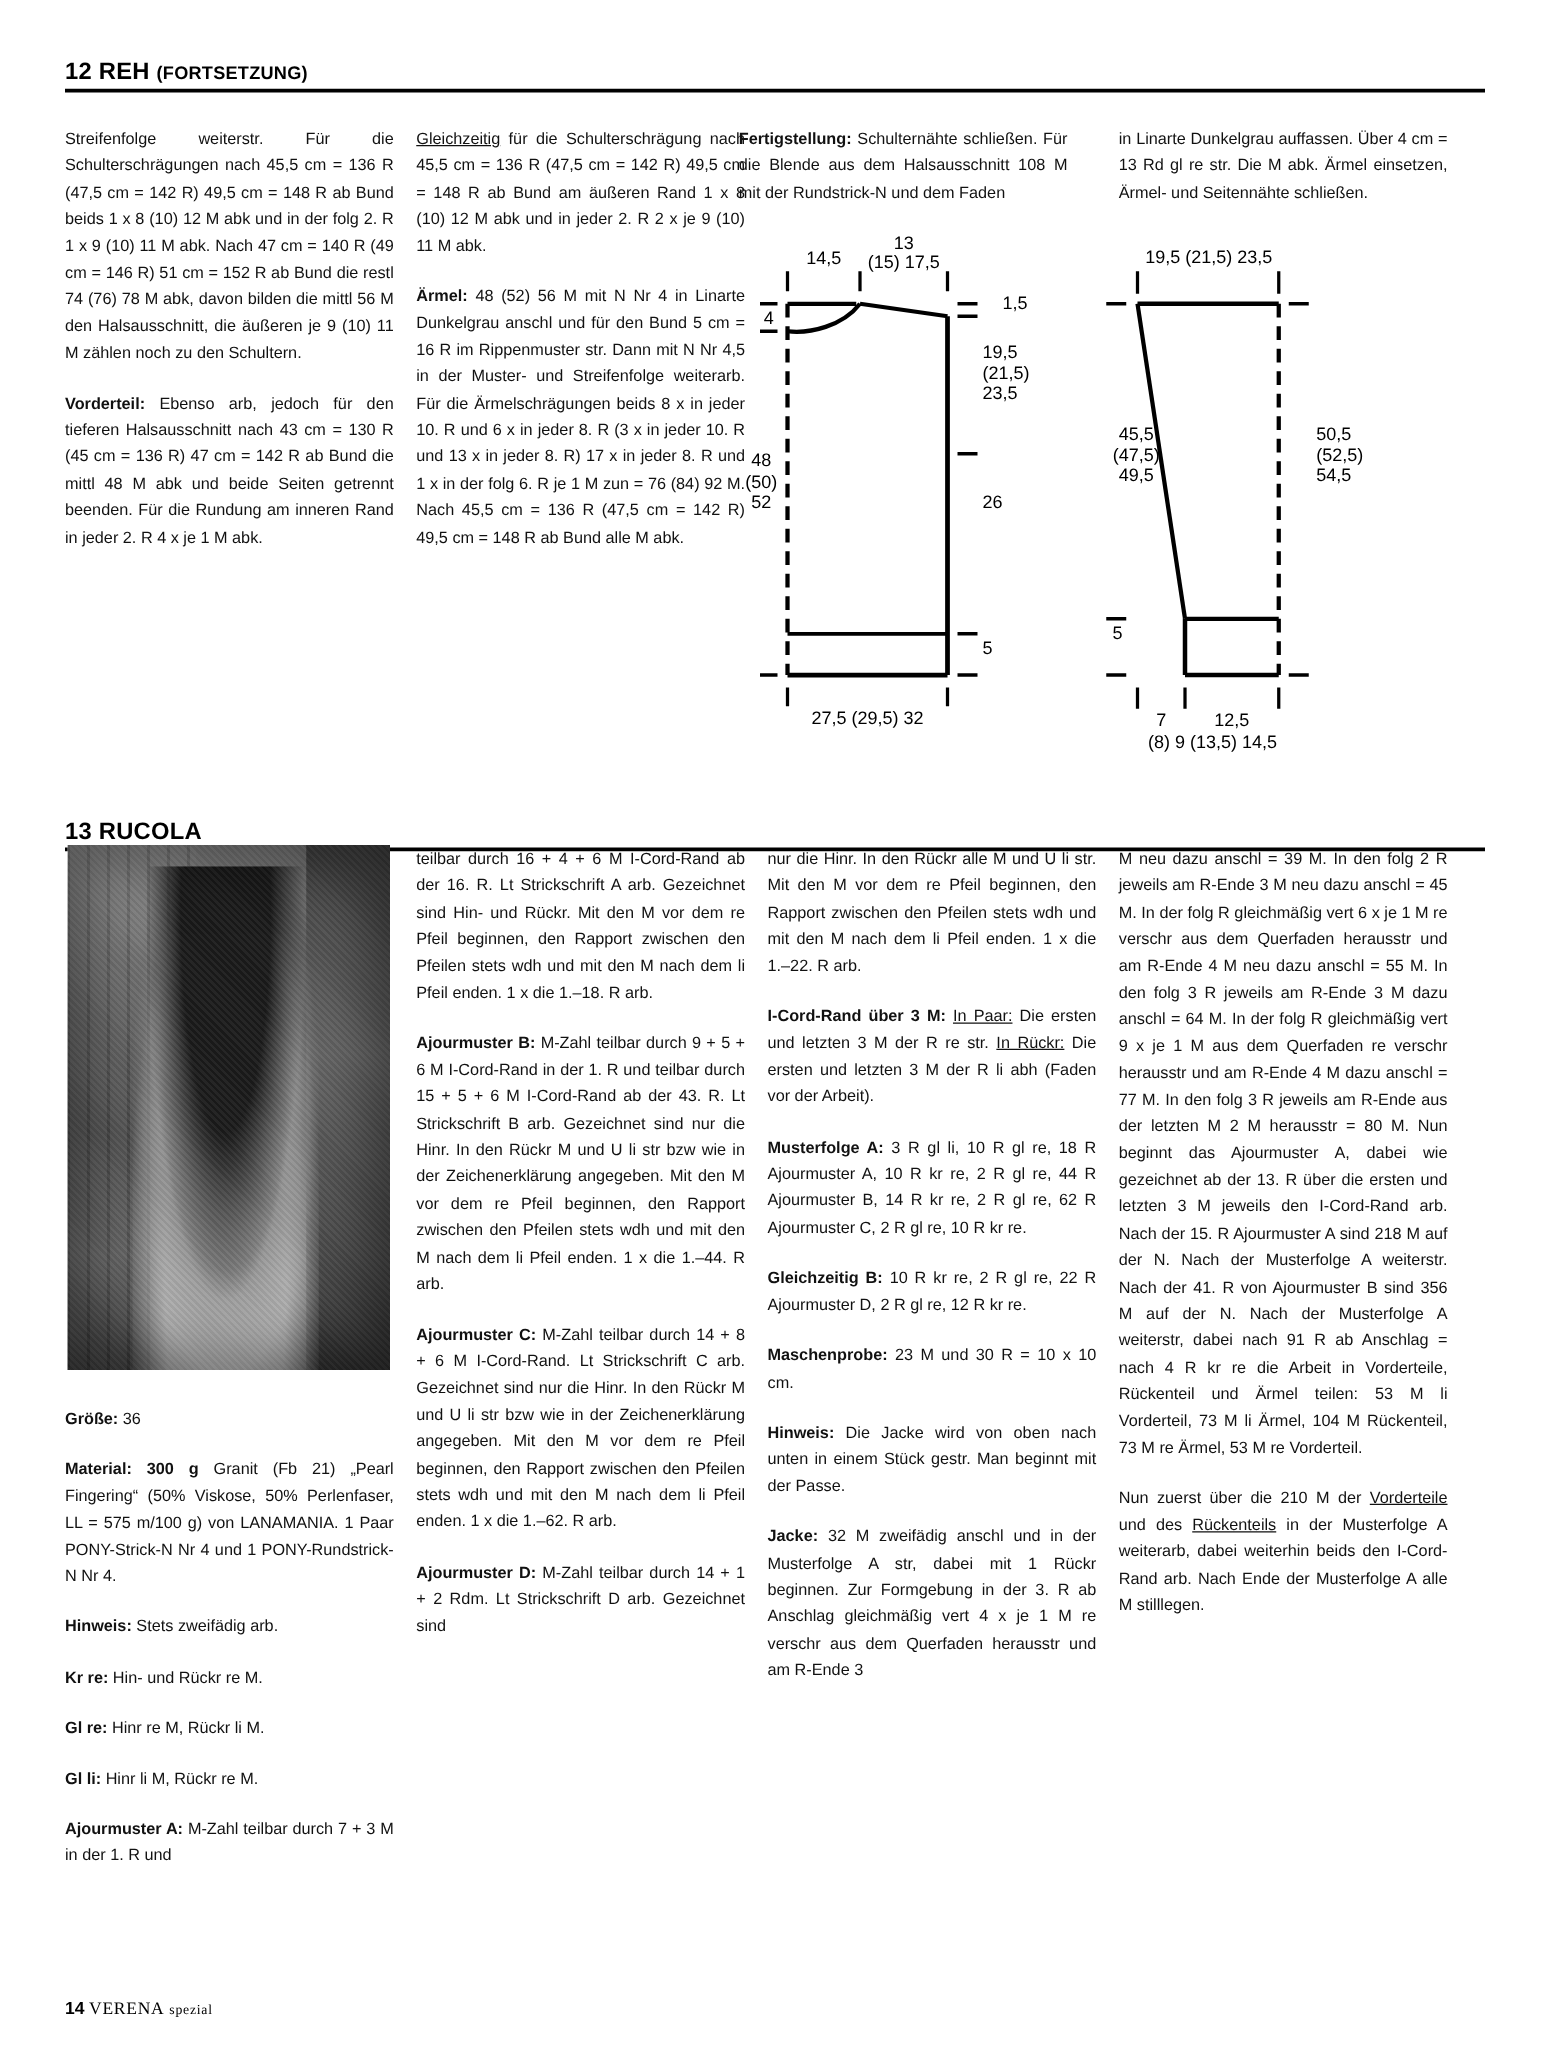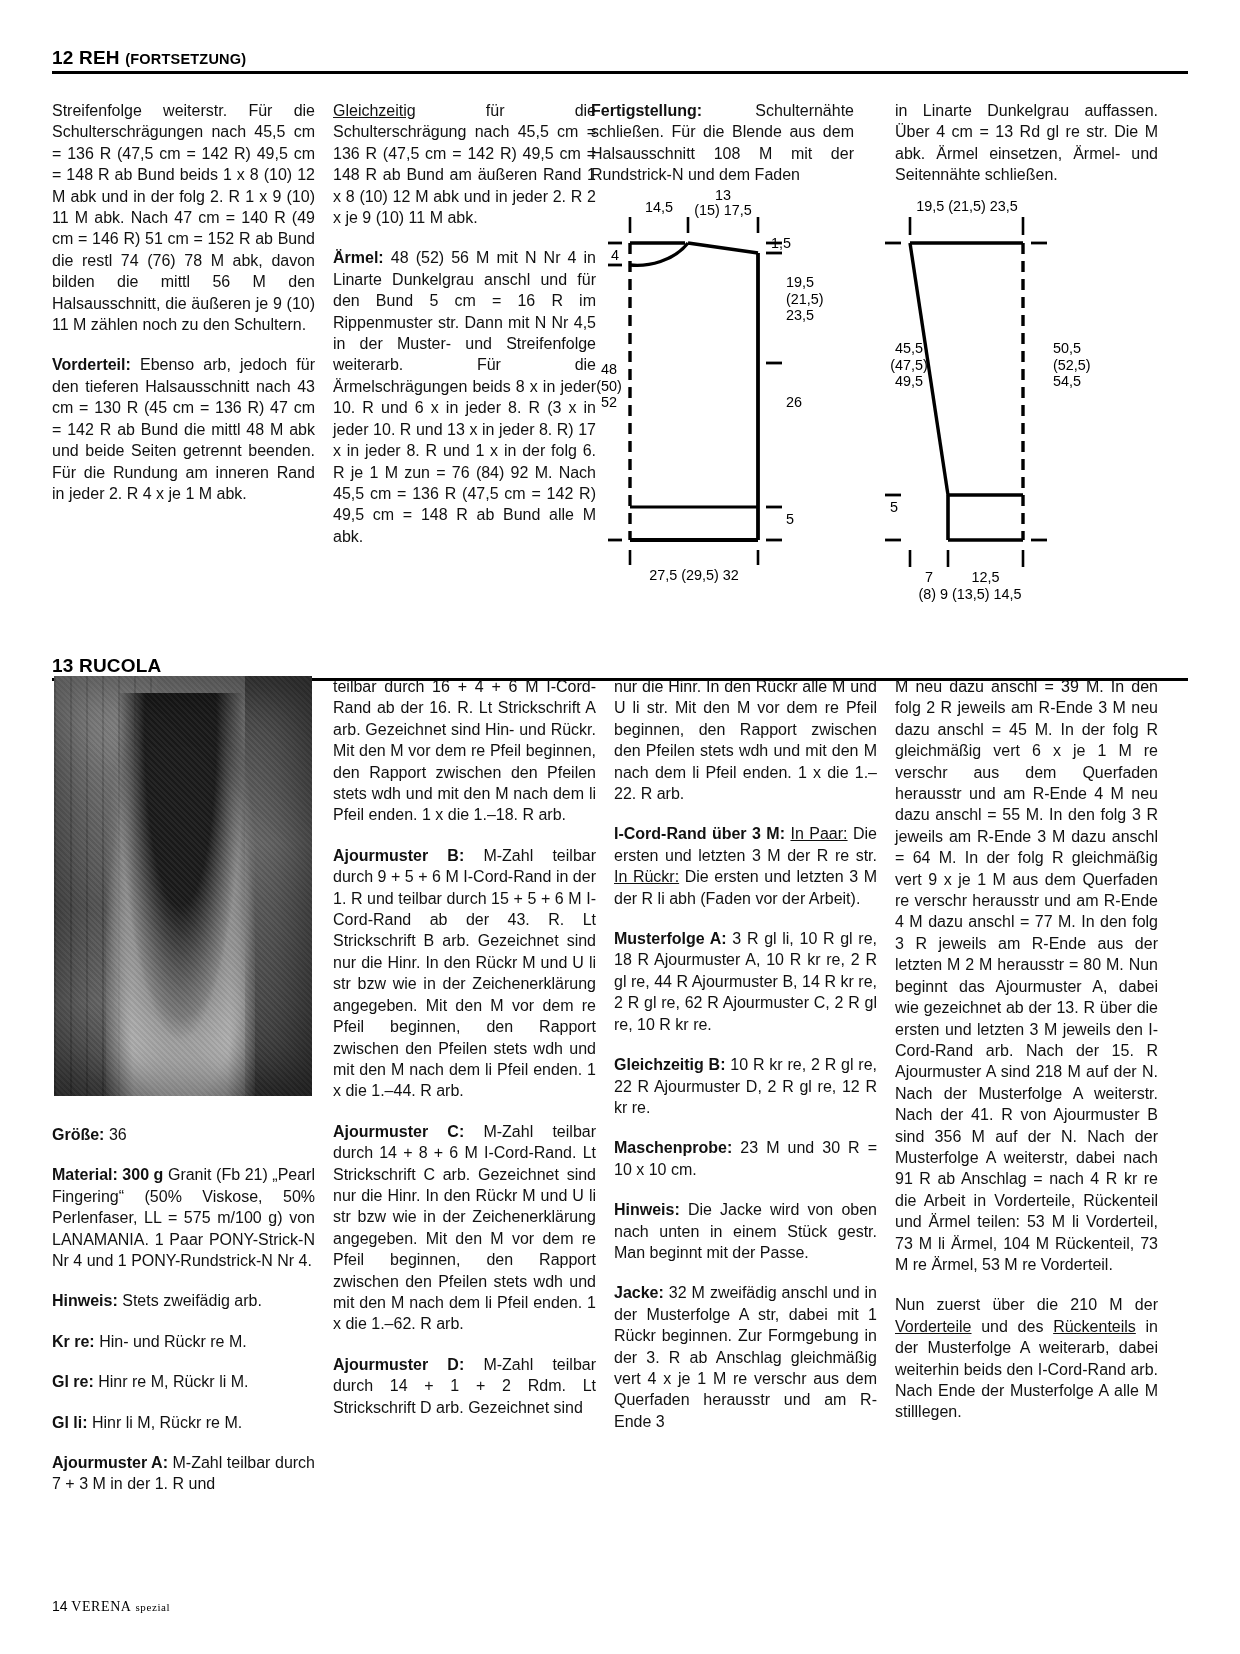--- a/index.html
+++ b/index.html
@@ -42,21 +42,21 @@
     letter-spacing: .2px;
   }
   .sec-head .rule {
     border-bottom: 3.5px solid #000;
     width: 100%;
   }
 
   
   .col {
     position: absolute;
-    font-size: 16px;
+    font-size: 13px;
     line-height: 21.4px;
     text-align: justify;
     text-justify: inter-word;
     hyphens: manual;
     color: #111;
   }
   .col p { margin: 0 0 19px 0; }
   .col p:last-child { margin-bottom: 0; }
   .col b { font-weight: bold; }
   .col u { text-decoration: underline; }
@@ -111,21 +111,21 @@
   svg { display:block; overflow: visible; }
 
   
   .footer {
     position: absolute;
     left: 52px;
     top: 1598px;
     font-size: 13px;
     white-space: nowrap;
   }
-  .footer .num { font-weight: normal; font-size: 14px; }
+  .footer .num { font-weight: bold; font-size: 14px; }
   .footer .mag { font-family: "Liberation Serif", serif; letter-spacing: .6px; text-align: right; }
   .footer .mag .big { font-size: 14px; }
   .footer .mag .sm { font-size: 11px; }
 </style>
 </head>
 <body>
 
 <div class="page">
 
   <div class="sec-head" style="top:48px;">
@@ -187,21 +187,21 @@
       <line x1="166" y1="58" x2="182" y2="58" stroke="#000" stroke-width="2.8"></line>
       <line x1="166" y1="168" x2="182" y2="168" stroke="#000" stroke-width="2.8"></line>
       <line x1="166" y1="312" x2="182" y2="312" stroke="#000" stroke-width="2.8"></line>
       <line x1="166" y1="345" x2="182" y2="345" stroke="#000" stroke-width="2.8"></line>
     </svg>
 
     <div class="lbl c" style="left:30px; top:4px; width:58px;">14,5</div>
     <div class="lbl c" style="left:92px; top:-7px; width:62px; line-height:15px; white-space:pre-line;">13
 (15) 17,5</div>
     <div class="lbl c" style="left:4px; top:52px; width:22px;">4</div>
-    <div class="lbl" style="left:171px; top:40px;">1,5</div>
+    <div class="lbl" style="left:202px; top:40px;">1,5</div>
     <div class="lbl" style="left:186px; top:79px; line-height:16.5px; white-space:pre-line;">19,5
 (21,5)
 23,5</div>
     <div class="lbl" style="left:186px; top:199px;">26</div>
     <div class="lbl c" style="left:-8px; top:166px; width:34px; line-height:16.5px; white-space:pre-line;">48
 (50)
 52</div>
     <div class="lbl" style="left:186px; top:316px;">5</div>
     <div class="lbl c" style="left:20px; top:372px; width:148px;">27,5 (29,5) 32</div>
   </div>

